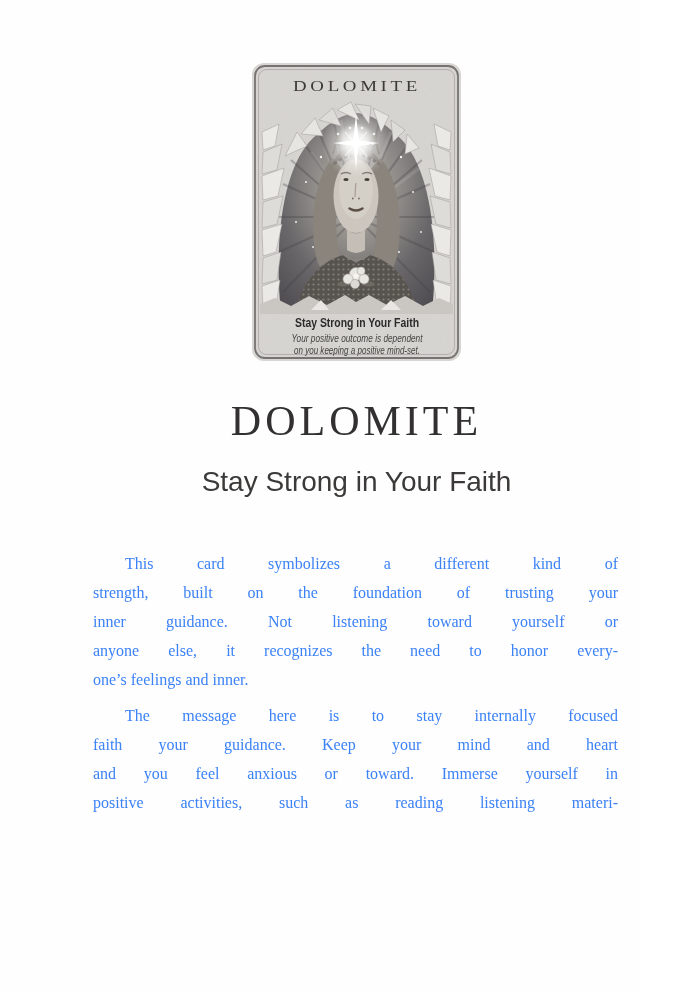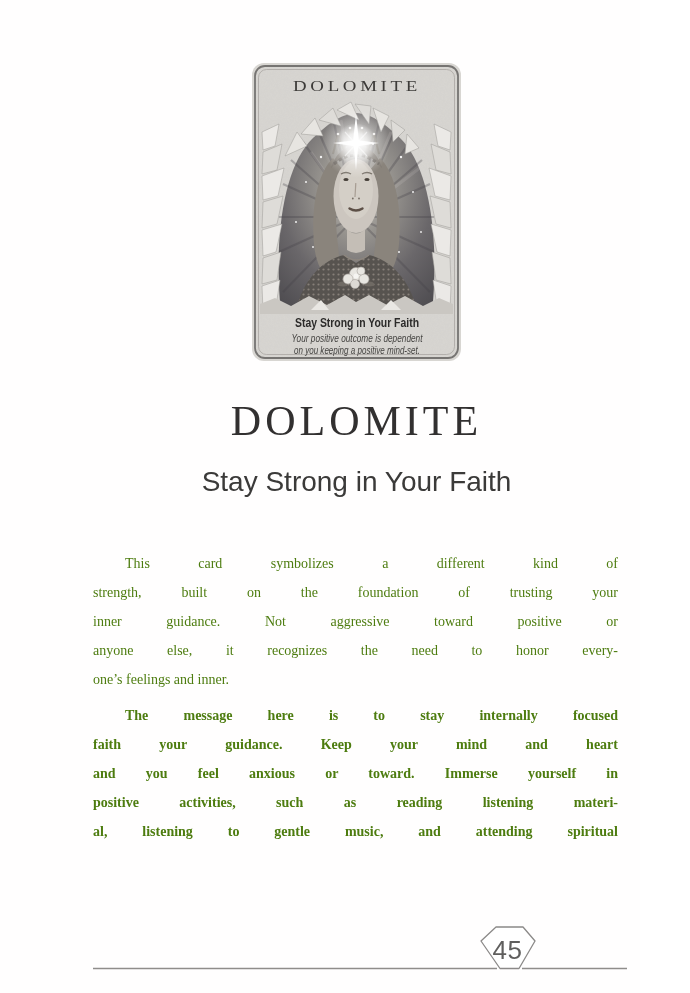--- a/index.html
+++ b/index.html
@@ -21,24 +21,24 @@
     letter-spacing:4px; color:#323030; font-weight:400; white-space:nowrap;
   }
   .h2{
     position:absolute; left:93px; top:464px; width:527px; text-align:center;
     font-family:"Liberation Sans", sans-serif; font-size:28px; line-height:36px;
     color:#3b3a39; font-weight:400; white-space:nowrap;
   }
   
   .bodytext{
     position:absolute; left:93px; top:549px; width:525px;
-    color:#4d7c0f; font-size:14px;
+    color:#3b82f6; font-size:16px;
   }
   .para{ margin:0; }
-  .para + .para{ margin-top:7px;font-weight:bold; }
+  .para + .para{ margin-top:7px; }
   .bline{
     height:29px; line-height:29px;
     text-align:justify; text-align-last:justify;
     overflow:hidden; white-space:normal;
   }
   .bline.first{ text-indent:32px; }
   .bline.last{ text-align-last:left; }
   
   .footer{ position:absolute; left:0; top:915px; width:690px; height:78px; }
   .footer svg{ display:block; width:690px; height:78px; }
@@ -191,34 +191,26 @@
     </svg>
   </div>
 
   <div class="h1">DOLOMITE</div>
   <div class="h2">Stay Strong in Your Faith</div>
 
   <div class="bodytext">
     <div class="para">
       <div class="bline first">This card symbolizes a different kind of</div>
       <div class="bline">strength, built on the foundation of trusting your</div>
-      <div class="bline">inner guidance. Not aggressive toward positive or</div>
+      <div class="bline">inner guidance. Not listening toward yourself or</div>
       <div class="bline">anyone else, it recognizes the need to honor every-</div>
       <div class="bline last">one’s feelings and inner.</div>
     </div>
     <div class="para">
       <div class="bline first">The message here is to stay internally focused</div>
       <div class="bline">faith your guidance. Keep your mind and heart</div>
       <div class="bline">and you feel anxious or toward. Immerse yourself in</div>
       <div class="bline">positive activities, such as reading listening materi-</div>
-      <div class="bline">al, listening to gentle music, and attending spiritual</div>
     </div>
   </div>
 
-  <div class="footer">
-    <svg viewBox="0 0 690 78" xmlns="http://www.w3.org/2000/svg">
-      <path d="M93 53.5 H497 M522 53.5 H627" stroke="#8f8d8b" stroke-width="1.4" fill="none"></path>
-      <polygon points="496,12 523,12 535,26 519,53.5 500,53.5 481,26" fill="#ffffff" stroke="#8b8988" stroke-width="1.3" stroke-linejoin="round"></polygon>
-      <text x="507.5" y="44" text-anchor="middle" font-family="Liberation Sans, sans-serif" font-size="26" letter-spacing="0.5" fill="#5f5e5d">45</text>
-    </svg>
-  </div>
 
 </div>
 
 </body></html>

